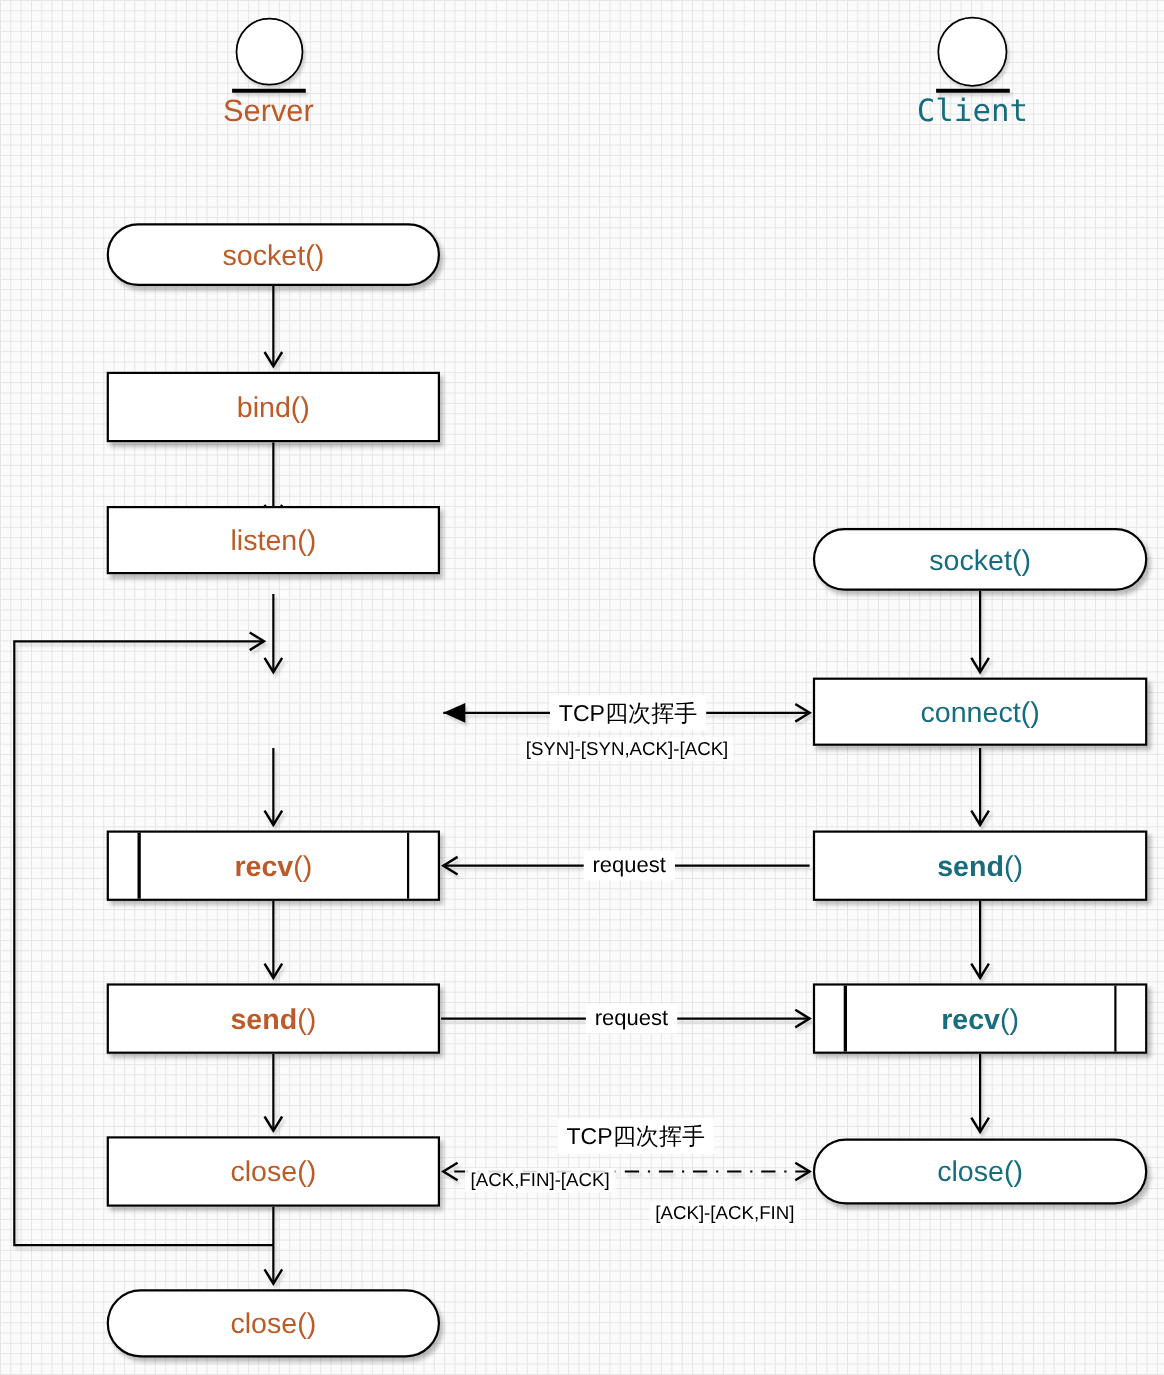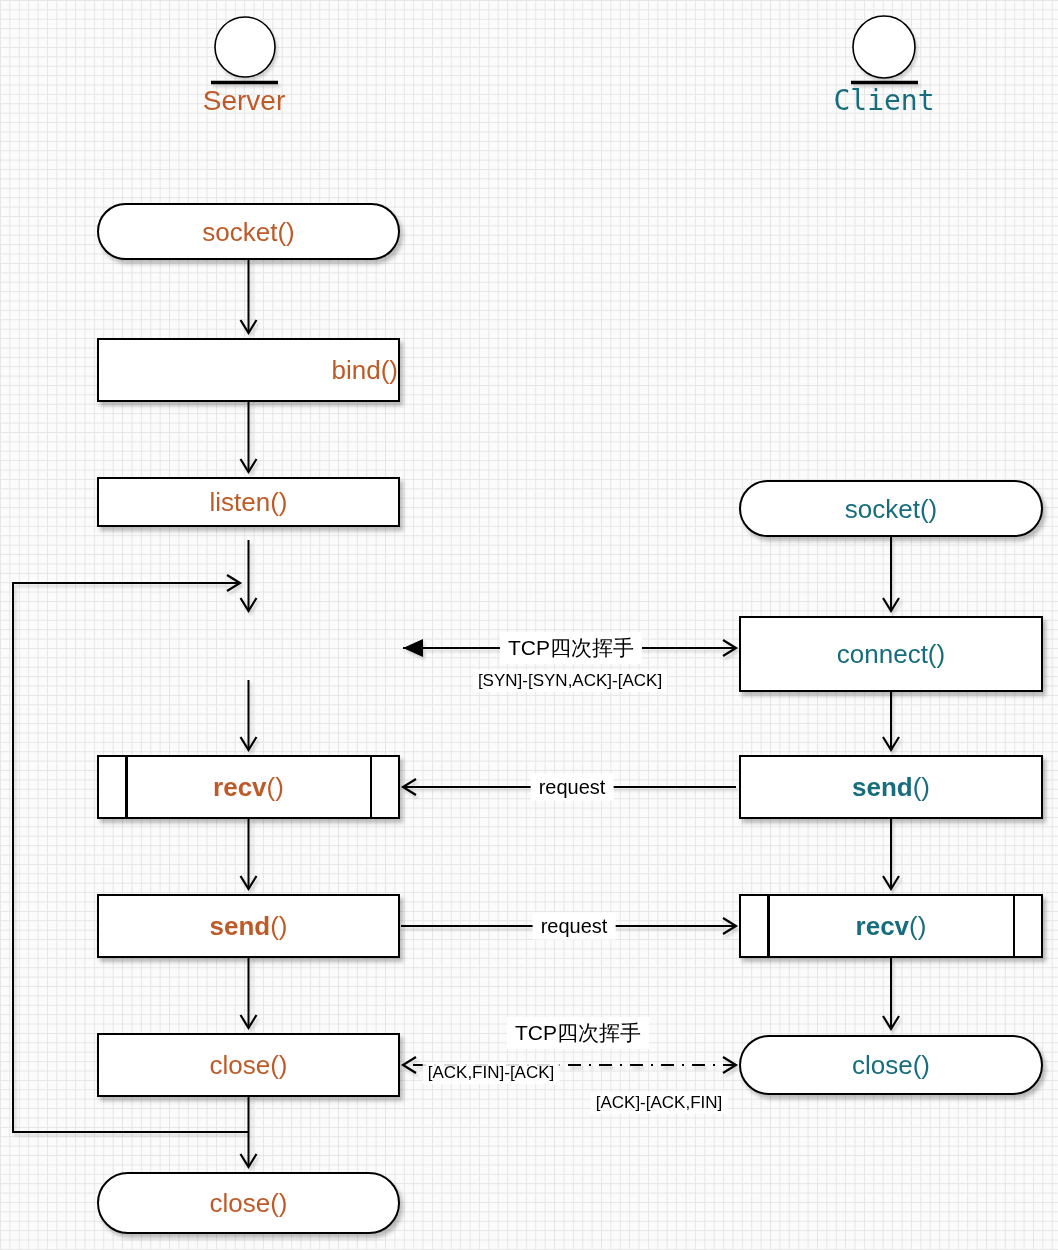--- a/index.html
+++ b/index.html
@@ -107,25 +107,25 @@
     <polyline points="248.5,1132 13,1132 13,583 240,583" fill="none" stroke="#000" stroke-width="2" marker-end="url(#mChev)"></polyline>
   </svg>
 
   <div class="actor-label" id="server-actor-label" style="left:244px;top:85px;">Server</div>
   <div class="actor-label" id="client-actor-label" style="left:884px;top:84px;">Client</div>
 
   <div class="node server-node terminator" style="left:97px;top:203px;width:303px;height:57px;">
     <span class="code">socket()</span>
   </div>
 
-  <div class="node server-node" style="left:97px;top:338px;width:303px;height:64px;justify-content:flex-end;">
+  <div class="node server-node" style="left:97px;top:338px;width:303px;height:64px;">
     <span class="code">bind()</span>
   </div>
 
-  <div class="node server-node" style="left:97px;top:477px;width:303px;height:50px;">
+  <div class="node server-node" style="left:97px;top:460px;width:303px;height:62px;">
     <span class="code">listen()</span>
   </div>
 
 
   <div class="node server-node" style="left:97px;top:755px;width:303px;height:64px;">
     <i class="subline l"></i>
     <i class="subline r"></i>
     <span class="code"><b>recv</b><span>()</span></span>
   </div>
 
@@ -138,21 +138,21 @@
   </div>
 
   <div class="node server-node terminator" style="left:97px;top:1172px;width:303px;height:62px;">
     <span class="code">close()</span>
   </div>
 
   <div class="node client-node terminator" style="left:739px;top:480px;width:304px;height:57px;">
     <span class="code">socket()</span>
   </div>
 
-  <div class="node client-node" style="left:739px;top:616px;width:304px;height:76px;">
+  <div class="node client-node" style="left:739px;top:616px;width:304px;height:62px;">
     <span class="code">connect()</span>
   </div>
 
   <div class="node client-node" style="left:739px;top:755px;width:304px;height:64px;">
     <span class="code"><b>send</b><span>()</span></span>
   </div>
 
   <div class="node client-node" style="left:739px;top:894px;width:304px;height:64px;">
     <i class="subline l"></i>
     <i class="subline r"></i>

